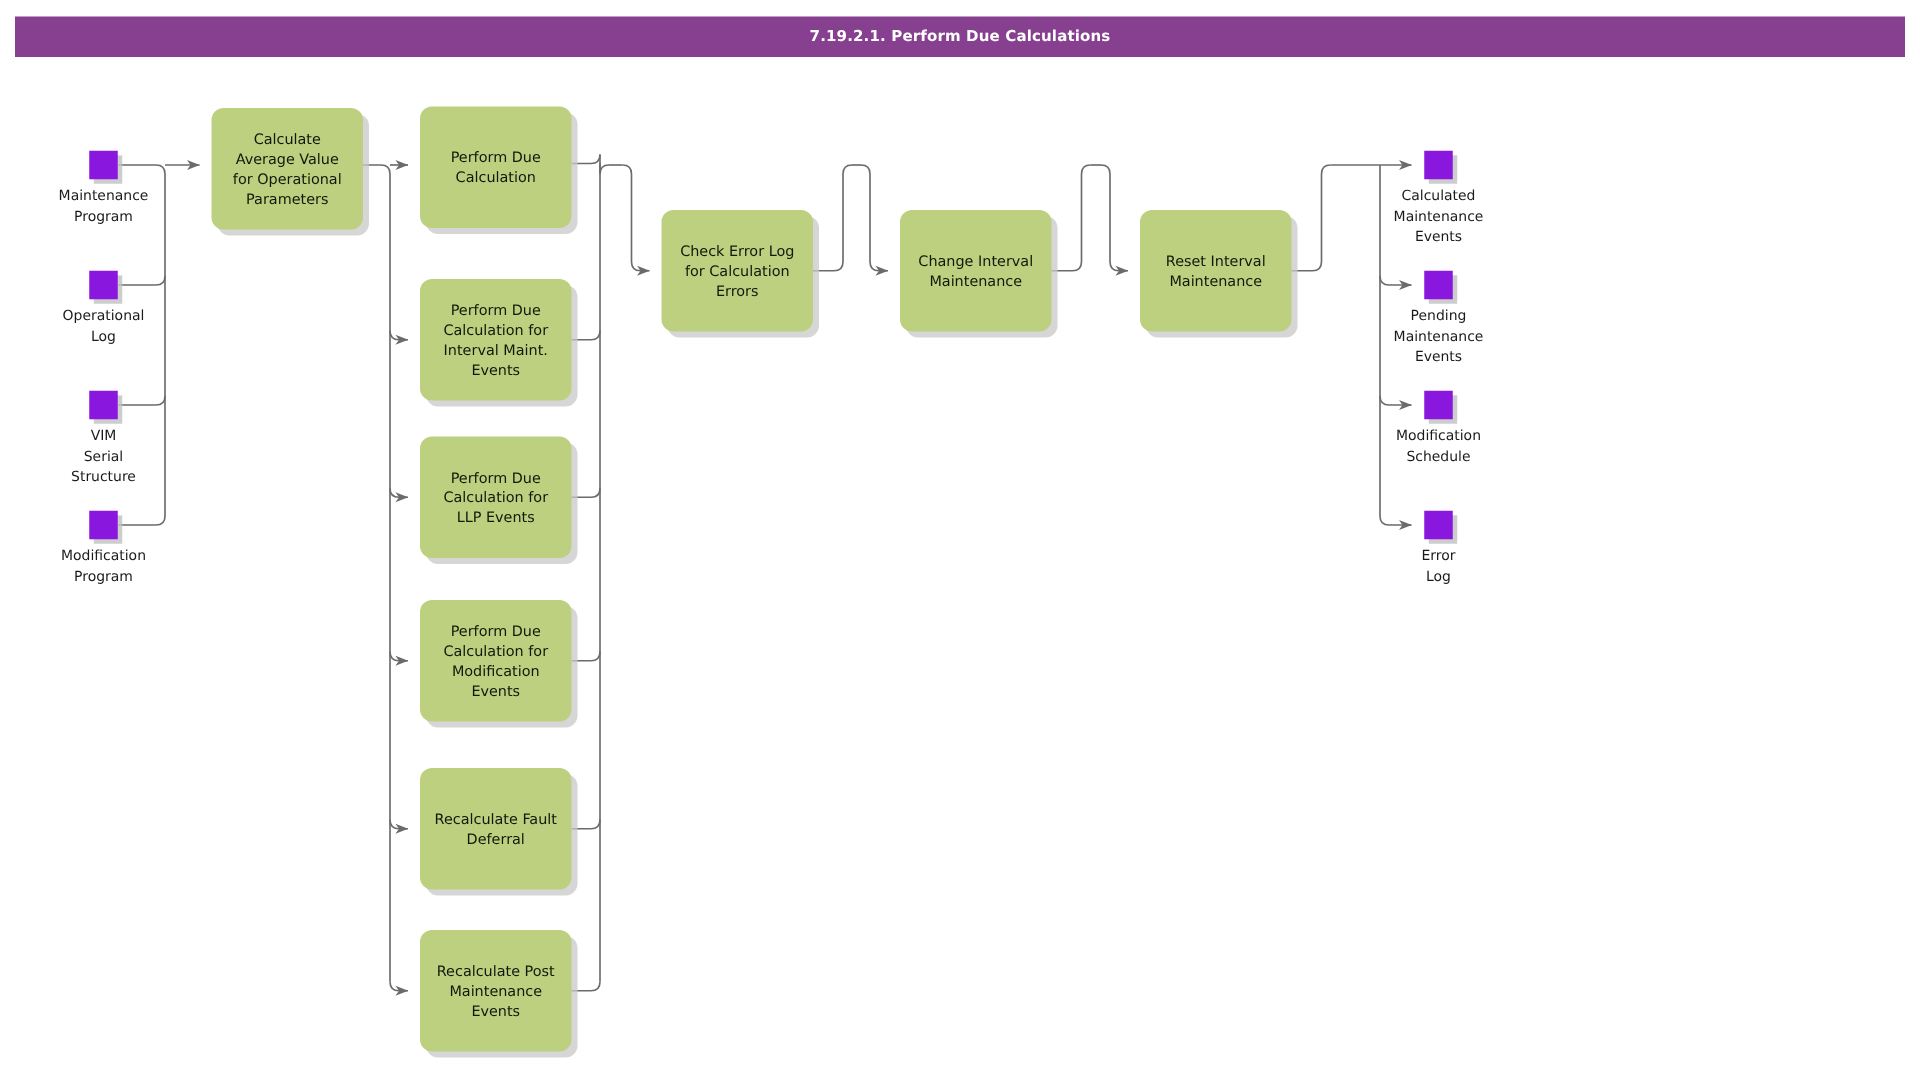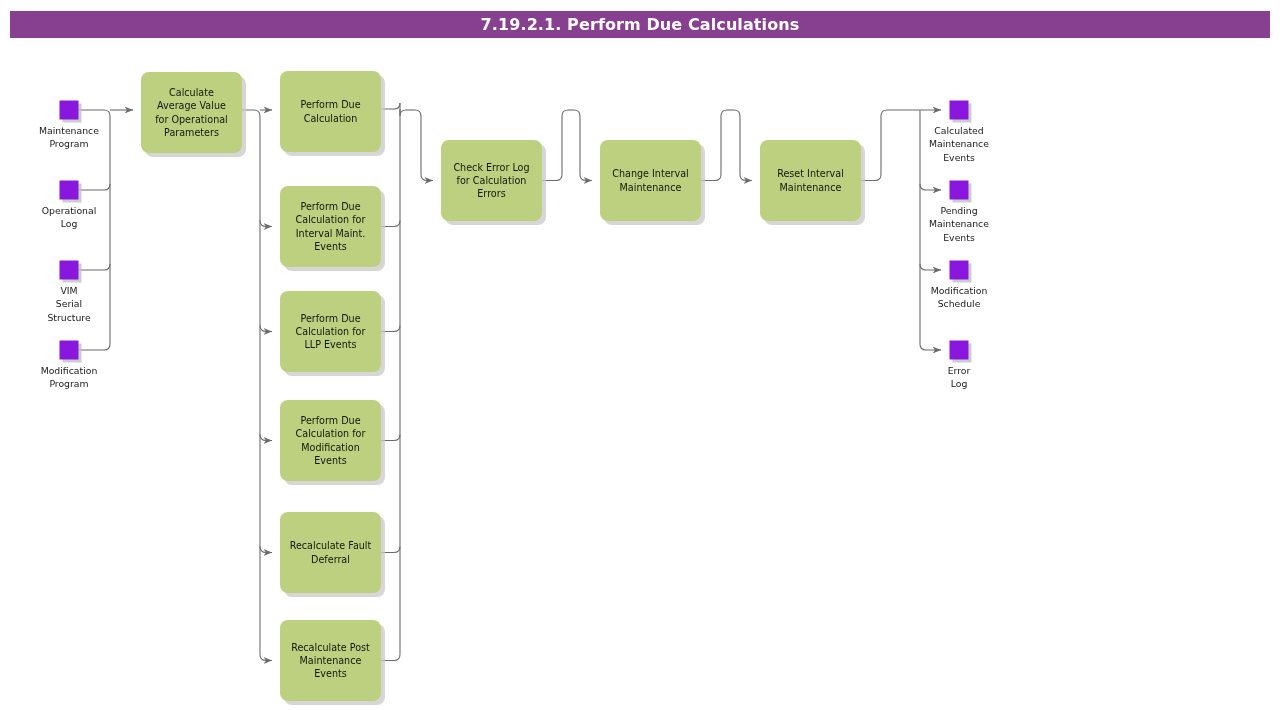--- a/index.html
+++ b/index.html
@@ -15,21 +15,21 @@
     position: relative;
   }
   #title-bar {
     position: absolute;
     left: 10px;
     top: 11px;
     width: 1260px;
     height: 27px;
     background: #87408f;
     color: #ffffff;
-    font-size: 16px;
+    font-size: 10px;
     font-weight: bold;
     display: flex;
     align-items: center;
     justify-content: center;
     letter-spacing: 0.1px;
     box-sizing: border-box;
   }
   #canvas {
     position: absolute;
     left: 0;

